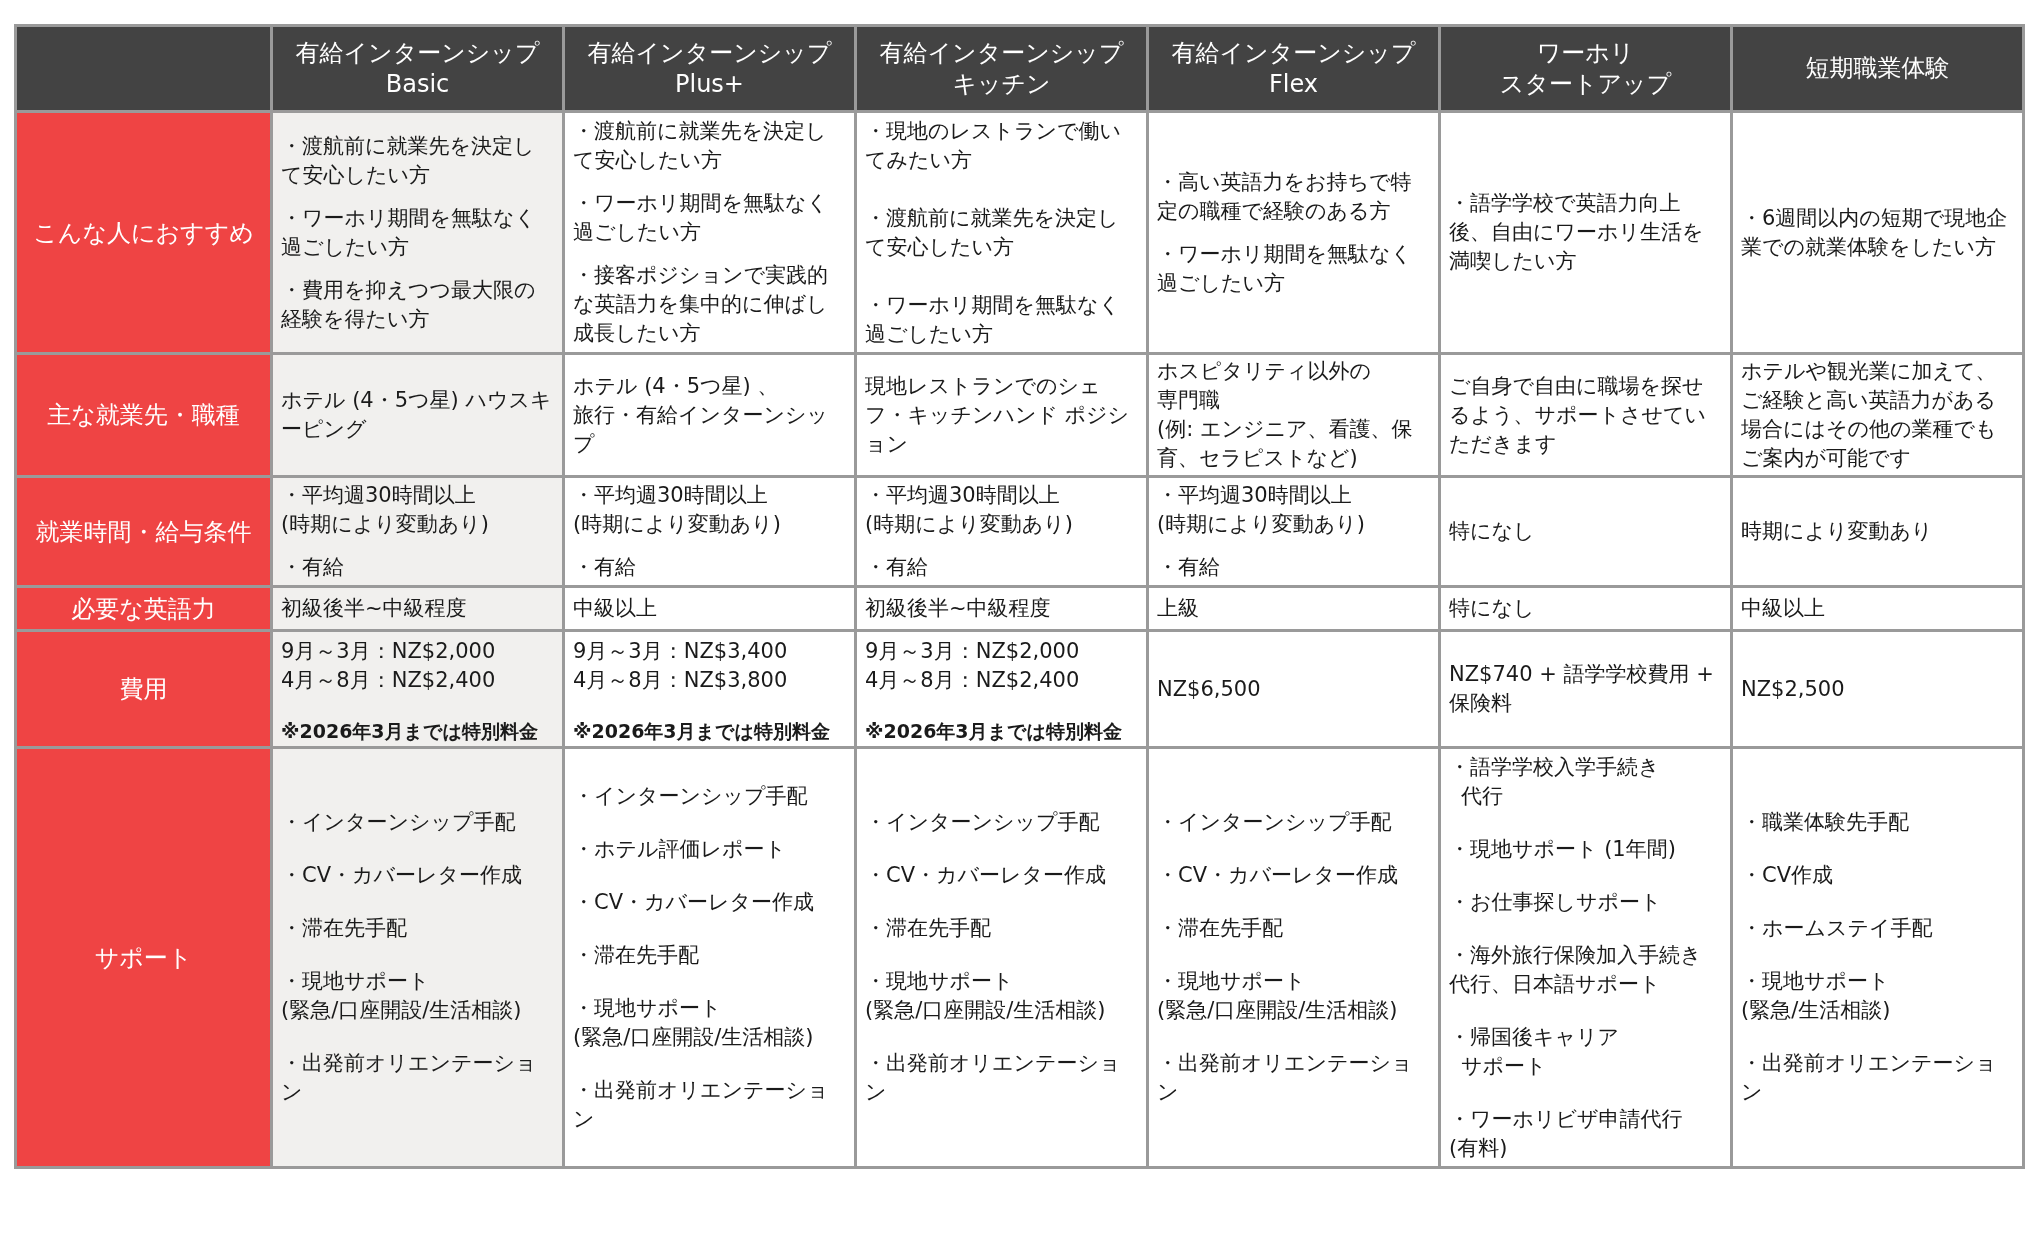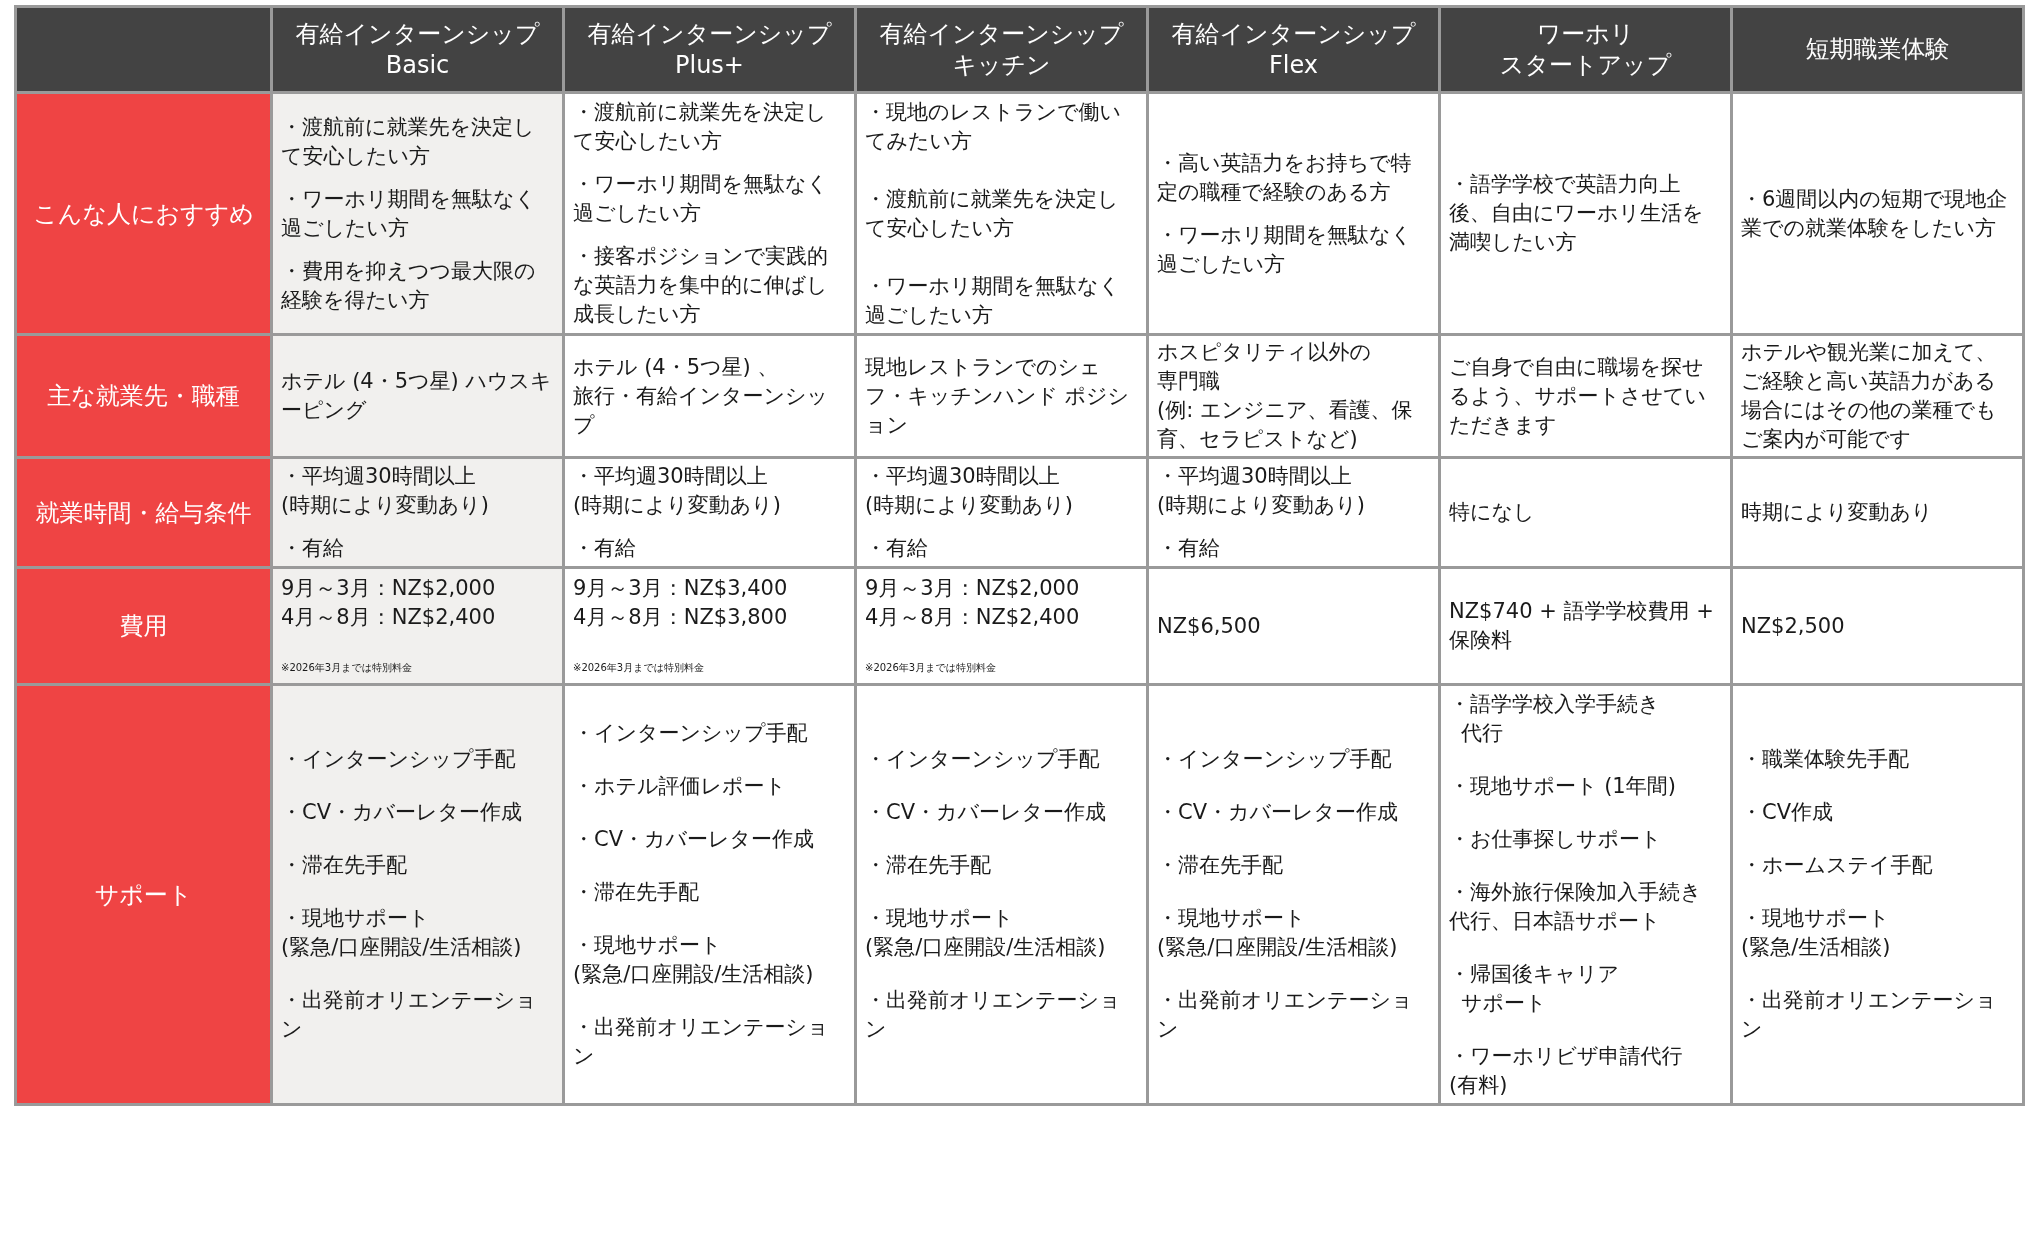--- a/index.html
+++ b/index.html
@@ -8,21 +8,21 @@
       background: #ffffff;
       width: 2040px;
       height: 1234px;
       overflow: hidden;
       font-family: "DejaVu Sans", "Liberation Sans", sans-serif;
       color: #1a1a1a;
     }
     .wrap {
       position: absolute;
       left: 14px;
-      top: 5px;
+      top: 24px;
     }
     table.cmp {
       border-collapse: collapse;
       table-layout: fixed;
       width: 2008px;
     }
     table.cmp td, table.cmp th {
       border: 3px solid #9a9a9a;
       padding: 0 8px;
       vertical-align: middle;
@@ -55,23 +55,24 @@
       background: #ffffff;
     }
     td.basic { background: #f1f0ee; }
     .hl { display: block; }
     .item { display: block; margin: 0; }
     .item + .item { margin-top: 14px; }
     .items-wide .item + .item { margin-top: 29px; }
     .items-support .item + .item { margin-top: 24px; }
     .note {
       display: block;
-      font-size: 10px;
+      font-size: 19px;
       line-height: 20px;
       margin-top: 26px;
+      font-weight: bold;
     }
     .indent { display: block; padding-left: 12px; }
     tr.r-head  { height: 86px; }
     tr.r-rec   { height: 242px; }
     tr.r-job   { height: 123px; }
     tr.r-hours { height: 110px; }
     tr.r-period{ height: 66px; }
     tr.r-eng   { height: 44px; }
     tr.r-cost  { height: 117px; }
     tr.r-sup   { height: 420px; }
@@ -270,20 +271,29 @@
             </span>
           </td>
         <td class="hours">
             <span class="hl">
               <span class="hl">時期により変動あり</span>
             </span>
           </td>
       </tr>
 
 
+      <tr class="r-eng">
+        <th class="row-head">必要な英語力</th>
+        <td class="basic">初級後半~中級程度</td>
+        <td>中級以上</td>
+        <td>初級後半~中級程度</td>
+        <td>上級</td>
+        <td>特になし</td>
+        <td>中級以上</td>
+      </tr>
 
       <tr class="r-cost">
         <th class="row-head">費用</th>
         <td class="basic cost">
             <span class="hl">9月～3月：NZ$2,000</span>
             <span class="hl">4月～8月：NZ$2,400</span>
             <span class="note">※2026年3月までは特別料金</span>
           </td>
         <td class="cost">
             <span class="hl">9月～3月：NZ$3,400</span>

